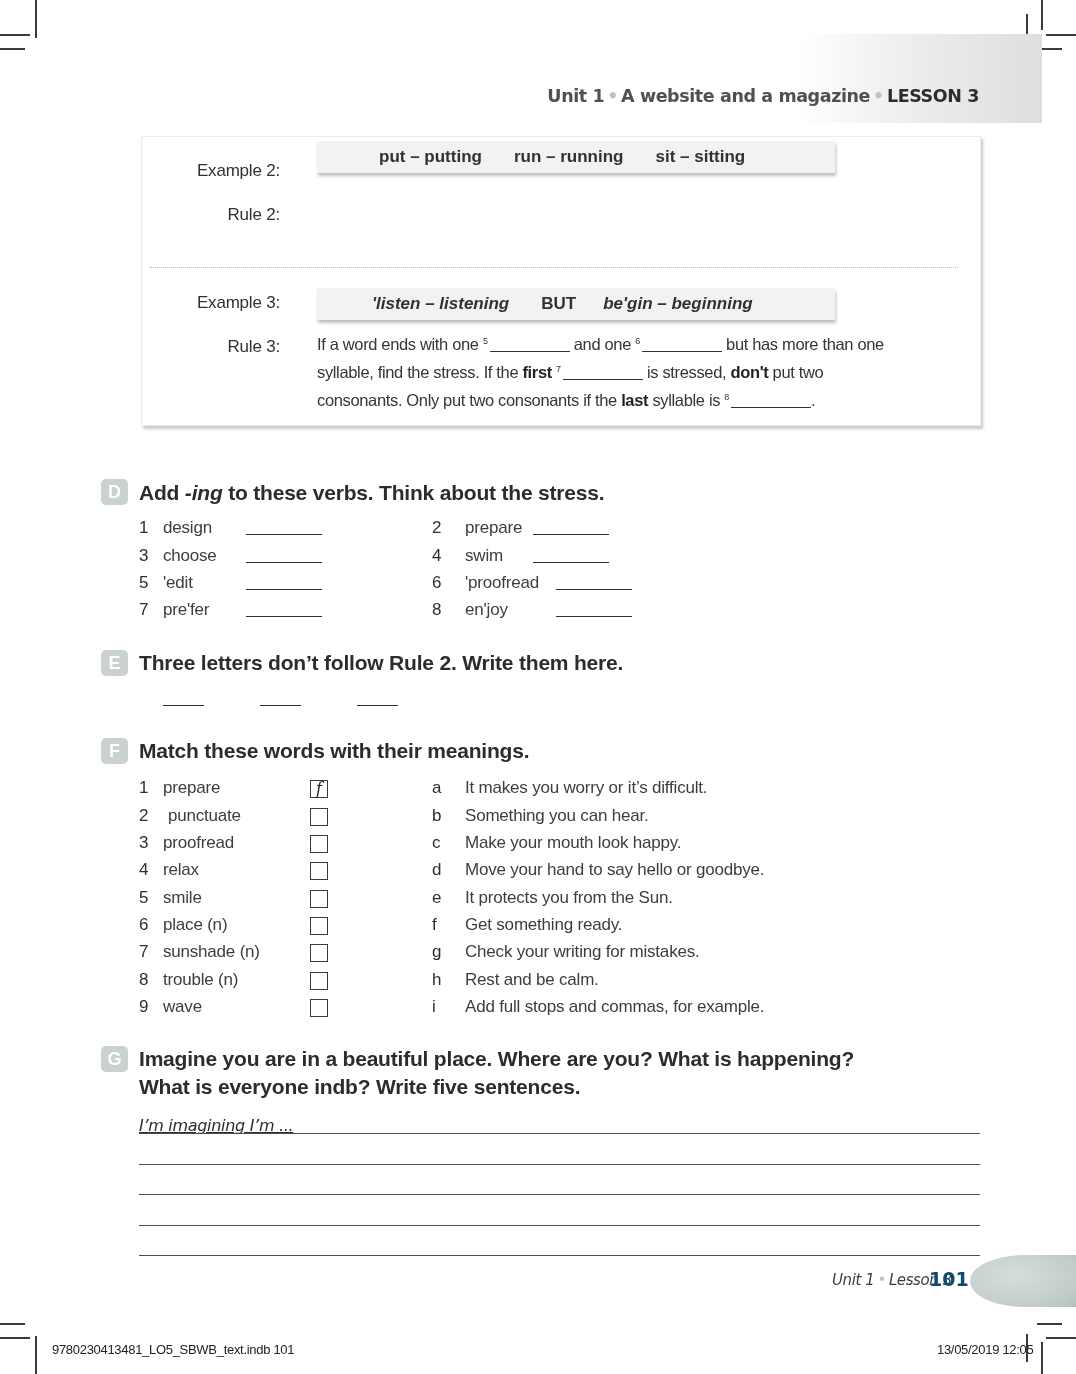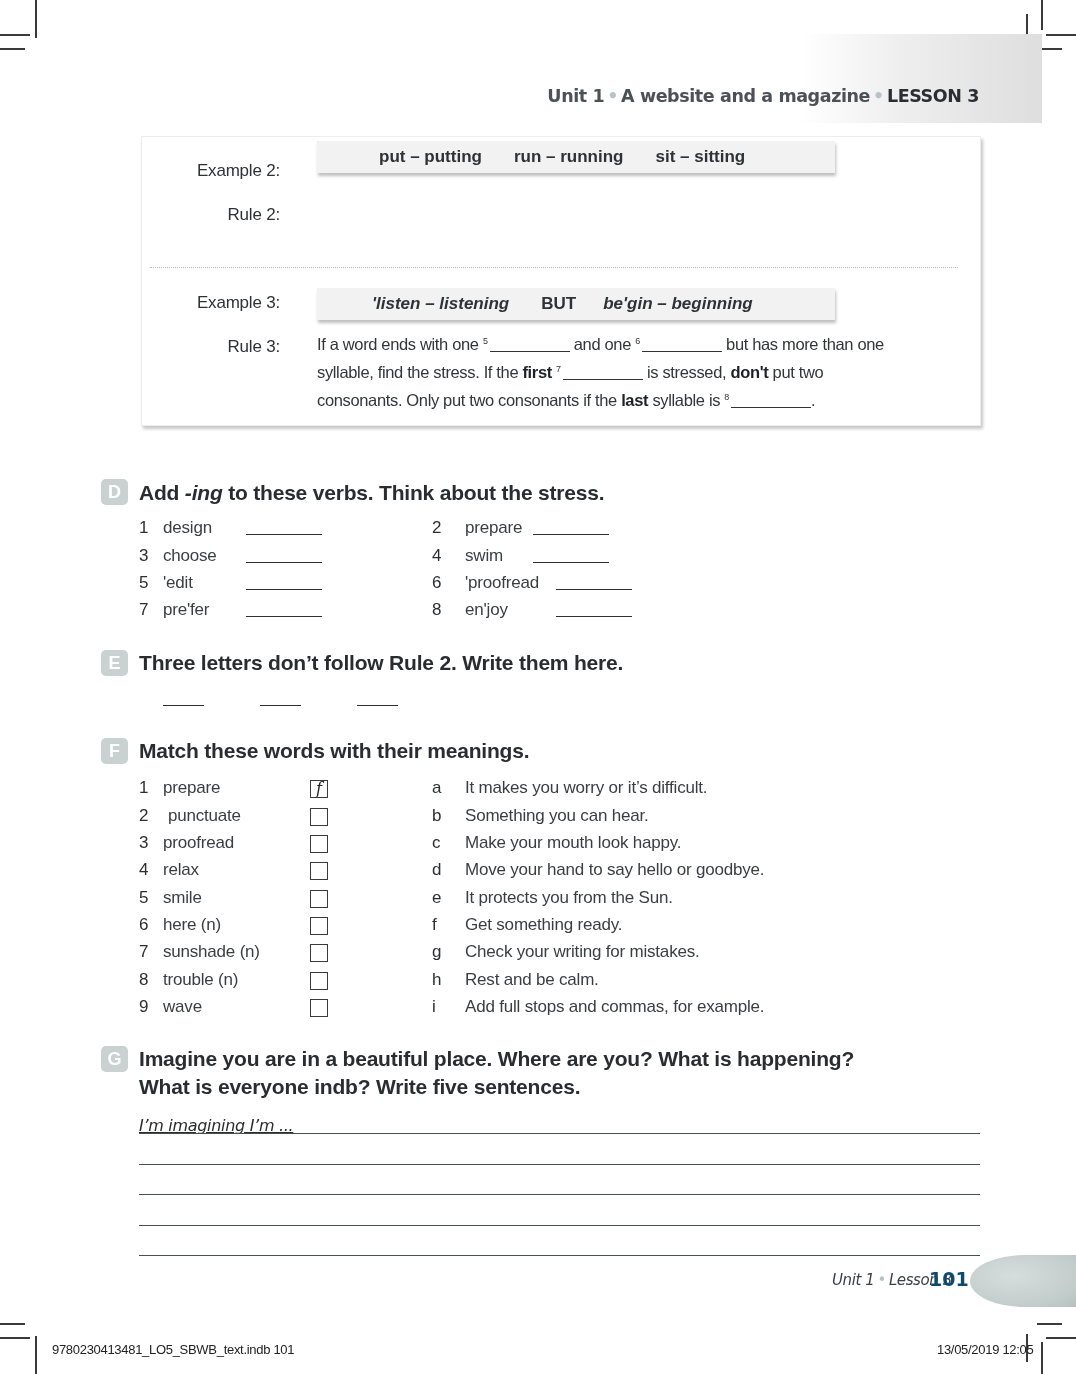--- a/index.html
+++ b/index.html
@@ -220,21 +220,21 @@
       <span class="item-word" style="left:163px;top:860px;">relax</span>
       <div class="match-box" style="top:862px;"></div>
     </div>
     <div>
       <span class="item-num" style="left:139px;top:888px;">5</span>
       <span class="item-word" style="left:163px;top:888px;">smile</span>
       <div class="match-box" style="top:890px;"></div>
     </div>
     <div>
       <span class="item-num" style="left:139px;top:915px;">6</span>
-      <span class="item-word" style="left:163px;top:915px;">here (n)</span>
+      <span class="item-word" style="left:163px;top:915px;">place (n)</span>
       <div class="match-box" style="top:917px;"></div>
     </div>
     <div>
       <span class="item-num" style="left:139px;top:942px;">7</span>
       <span class="item-word" style="left:163px;top:942px;">sunshade (n)</span>
       <div class="match-box" style="top:944px;"></div>
     </div>
     <div>
       <span class="item-num" style="left:139px;top:970px;">8</span>
       <span class="item-word" style="left:163px;top:970px;">trouble (n)</span>

